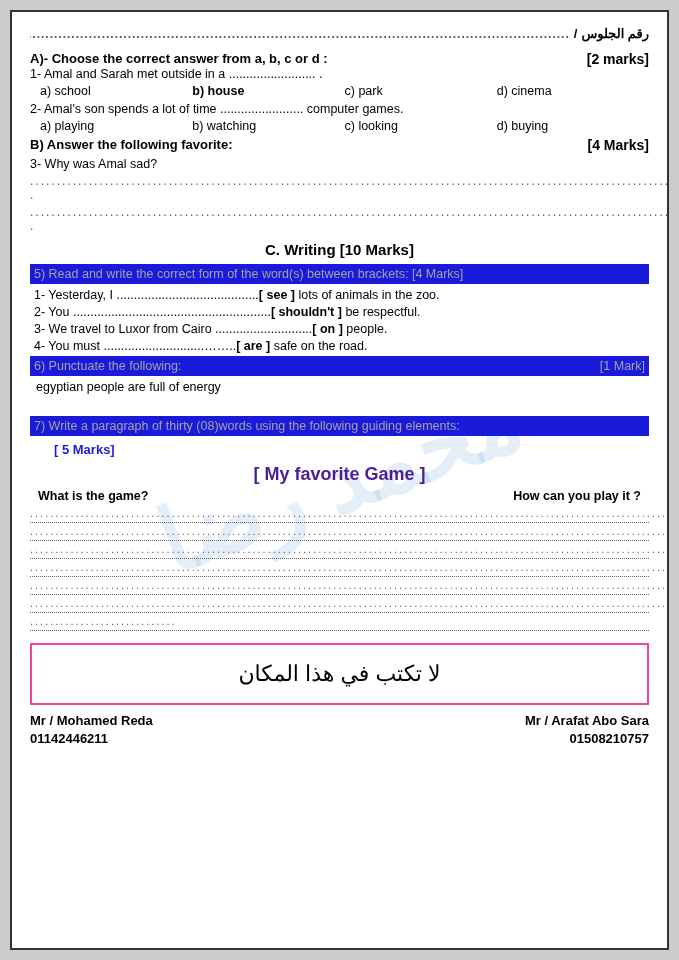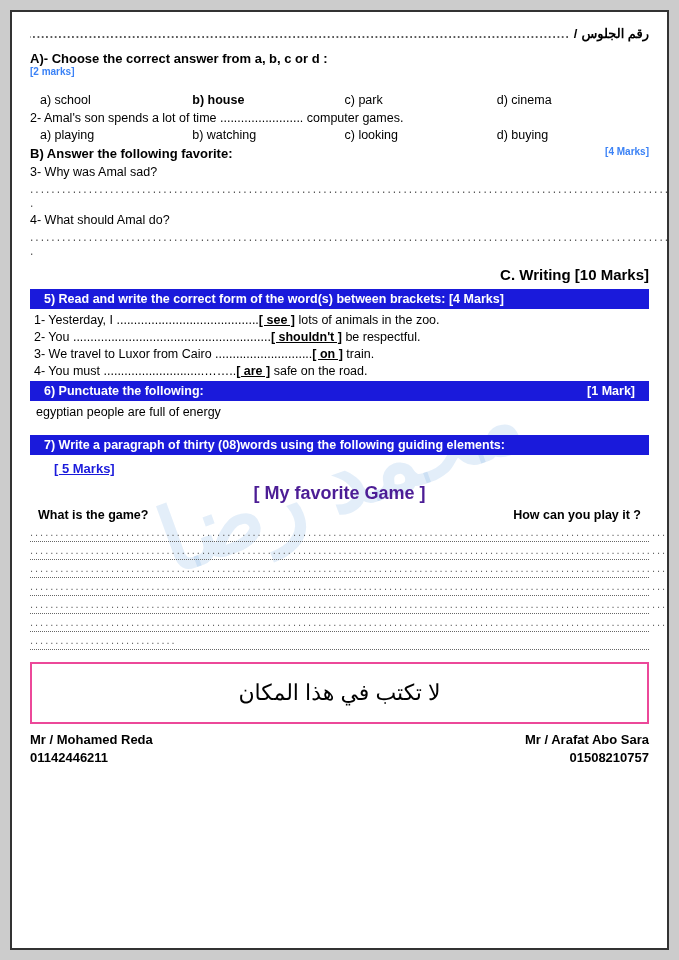--- a/index.html
+++ b/index.html
@@ -34,32 +34,31 @@
       white-space: nowrap;
       z-index: 0;
       font-family: 'Arial', sans-serif;
     }
     .content { position: relative; z-index: 1; }
 
     
     .section-a-header {
       display: flex;
       justify-content: space-between;
-      margin-bottom: 16px;
-      flex-direction: column;
+      margin-bottom: 0;
     }
     .section-title {
       font-size: 13px;
       font-weight: bold;
       color: #000;
     }
     .marks-label {
-      font-size: 10px;
-      font-weight: bold;
-      color: #3b82f6;
+      font-size: 14px;
+      font-weight: bold;
+      color: #000000;
     }
 
     
     .question-line {
       font-size: 12.5px;
       margin-bottom: 3px;
       color: #000;
     }
     .answers-row {
       display: flex;
@@ -84,58 +83,57 @@
 
     
     .section-b-header {
       display: flex;
       justify-content: space-between;
       margin: 4px 0;
     }
 
     
     .writing-header {
-      text-align: right;
+      text-align: center;
       font-size: 15px;
       font-weight: bold;
       margin: 8px 0 6px 0;
       color: #000;
     }
 
     
     .blue-row {
       background-color: #1a1adb;
-      color: #ffffff;
-      font-size: 12.5px;
-      font-weight: bold;
-      padding: 3px 14px;
+      color: #a3a3a3;
+      font-size: 12.5px;
+      font-weight: normal;
+      padding: 3px 4px;
       margin-bottom: 4px;
       display: flex;
       justify-content: space-between;
     }
     .blue-row-left { flex: 1; }
     .blue-row-right { white-space: nowrap; }
 
     
     .fill-item {
       font-size: 12.5px;
       margin-bottom: 3px;
       color: #000;
       padding-left: 4px;
     }
     .bracket-word {
       font-weight: bold;
-      text-decoration: underline;
     }
 
     
     .punctuate-text {
       font-size: 12.5px;
       padding-left: 6px;
-      margin-bottom: 16px;
+      margin-bottom: 22px;
       color: #000;
     }
 
     
     .para-topic {
       text-align: center;
       font-size: 18px;
       font-weight: bold;
       color: #4c1d95;
       margin: 6px 0 4px 0;
@@ -226,20 +224,21 @@
       <span class="raqm-text">رقم الجلوس</span>
       <span class="slash-sep">/</span>
       <span class="dotted-portion">.............................................................................................................................</span>
     </div>
 
     <div class="section-a-header">
       <span class="section-title">A)- Choose the correct answer from a, b, c or d :</span>
       <span class="marks-label">[2 marks]</span>
     </div>
 
+    <div class="question-line">1- Amal and Sarah met outside in a ......................... .</div>
     <div class="answers-row">
       <span class="answer-option">a) school</span>
       <span class="answer-option highlight">b) house</span>
       <span class="answer-option">c) park</span>
       <span class="answer-option">d) cinema</span>
     </div>
 
     <div class="question-line">2- Amal's son spends a lot of time ........................ computer games.</div>
     <div class="answers-row">
       <span class="answer-option">a) playing</span>
@@ -249,37 +248,36 @@
     </div>
 
     <div class="section-b-header">
       <span class="section-title">B) Answer the following favorite:</span>
       <span class="marks-label">[4 Marks]</span>
     </div>
 
     <div class="question-line">3- Why was Amal sad?</div>
     <div class="dots-line-sm">..........................................................................................................................................  .</div>
 
-    <div class="question-line">4- What should Amal do?</div>
     <div class="dots-line-sm">..........................................................................................................................................  .</div>
 
     <div class="writing-header">C. Writing  [10 Marks]</div>
 
     <div class="blue-row">
       <span class="blue-row-left">5) Read and write the correct form of the word(s) between brackets: [4 Marks]</span>
     </div>
 
     <div class="fill-item">
       <span>1- Yesterday, I .........................................</span><span class="bracket-word">[ see ]</span><span> lots of animals in the zoo.</span>
     </div>
     <div class="fill-item">
       <span>2- You .........................................................</span><span class="bracket-word">[ shouldn't ]</span><span> be respectful.</span>
     </div>
     <div class="fill-item">
-      <span>3- We travel to Luxor from Cairo ............................</span><span class="bracket-word">[ on ]</span><span> train.</span>
+      <span>3- We travel to Luxor from Cairo ............................</span><span class="bracket-word">[ on ]</span><span> people.</span>
     </div>
     <div class="fill-item">
       <span>4- You must .............................……..</span><span class="bracket-word">[ are ]</span><span> safe on the road.</span>
     </div>
 
     <div class="blue-row">
       <span class="blue-row-left">6)  Punctuate the following:</span>
       <span class="blue-row-right">[1 Mark]</span>
     </div>
     <div class="punctuate-text"> egyptian people are full of energy</div>

